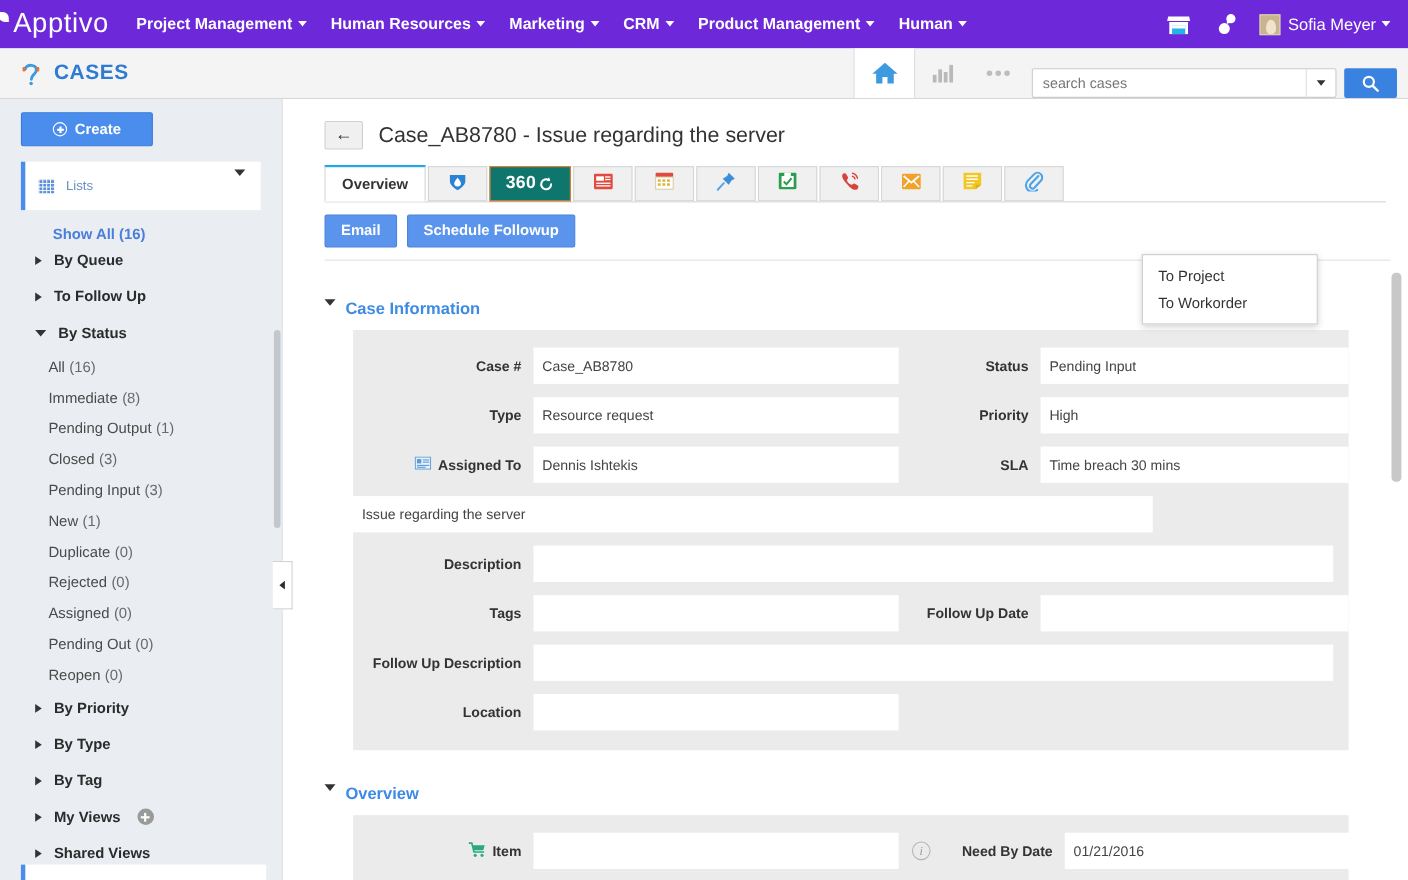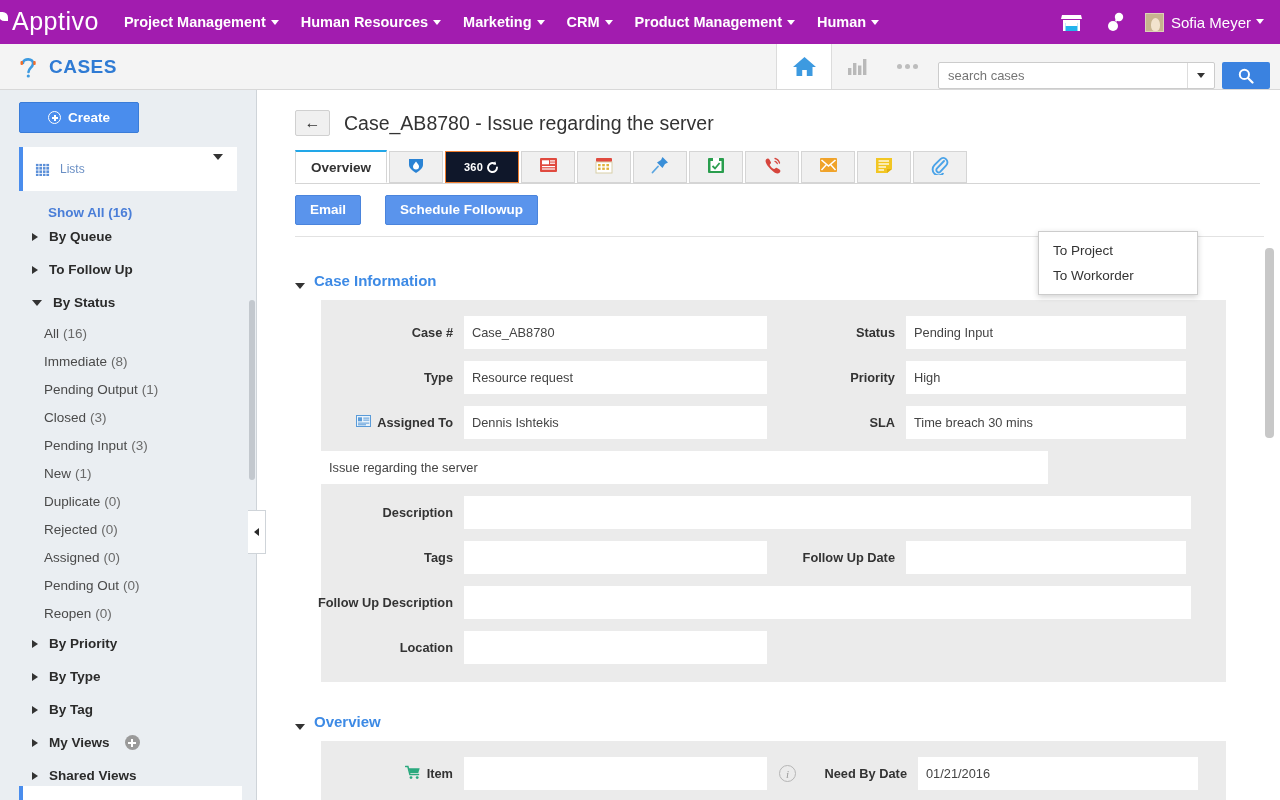--- a/index.html
+++ b/index.html
@@ -5,21 +5,21 @@
   * { box-sizing: border-box; margin: 0; padding: 0; }
   html, body {
     width: 1280px; height: 800px;
     font-family: "Liberation Sans", sans-serif;
     background: #ffffff;
     overflow: hidden;
   }
 
   
   .topnav {
-    height: 44px; background: #a21caf;
+    height: 44px; background: #6d28d9;
     display: flex; align-items: center;
     position: relative;
   }
   .brand {
     color: #fff; font-size: 25px; letter-spacing: .5px;
     padding: 0 14px 0 12px; font-weight: 400;
     position: relative; top: -1px;
   }
   .brand .leaf {
     display:inline-block; width:9px; height:9px;
@@ -217,28 +217,28 @@
   .tab {
     height: 32px; min-width: 54px; background:#f0f0f0;
     border:1px solid #d5d5d5; margin-right:2px;
     display:flex;align-items:center;justify-content:center; cursor:pointer;
   }
   .tab.active {
     background:#fff; border-top:2px solid #22a7e8; border-bottom:1px solid #fff;
     padding: 0 15px; font-size:13.5px; font-weight:bold; color:#333; height:33px;
   }
   .tab.t360 {
-    background:#0f172a; color:#fff; font-size:11px; font-weight:bold;
+    background:#0f766e; color:#fff; font-size:16px; font-weight:bold;
     border-color:#ef7c2c; min-width:74px; letter-spacing:.3px;
   }
   .tabstrip-line { height:1px; background:#d5d5d5; margin-left:38px; margin-right:20px;}
 
   .actionbar {
     margin: 11px 0 0 38px; margin-right:16px;
-    display:flex; align-items:center; gap:24px;
+    display:flex; align-items:center; gap:9px;
     border-bottom:1px solid #e2e2e2; padding-bottom: 11px;
     position: relative;
   }
   .btn-blue {
     background:#5a94ec; border:1px solid #4a84dc; color:#fff;
     font-size:13.5px; font-weight:bold; border-radius:2px;
     padding: 7px 14px; cursor:pointer; line-height:1;
   }
   .action-right { margin-left:auto; display:flex; gap:8px; }
   .caret-w {
@@ -252,21 +252,21 @@
     border:1px solid #ccc; box-shadow:0 2px 6px rgba(0,0,0,.18);
     z-index: 20; padding: 6px 0;
   }
   .convert-menu div {
     padding: 5px 14px; font-size:13.5px; color:#333; cursor:pointer;
   }
 
   
   .scrollarea { position:absolute; top:170px; left:0; right:0; bottom:0; overflow:hidden; }
   .section-head {
-    display:flex; align-items:flex-end; gap:9px;
+    display:flex; align-items:flex-start; gap:9px;
     margin: 12px 0 11px 38px;
   }
   .section-head .ttl { color:#3d8ae5; font-size:15px; font-weight:bold; }
   .chev-down-sm{
     width:0;height:0;border-left:5px solid transparent;
     border-right:5px solid transparent;border-top:6px solid #333;
   }
   .panel {
     margin: 0 54px 0 64px; background:#ebebeb; padding: 16px 0 18px 0;
   }
@@ -276,23 +276,23 @@
   .flabel {
     font-size:12.8px; color:#333; font-weight:bold; text-align:right;
     padding-right: 11px; white-space:nowrap;
     display:flex; align-items:center; justify-content:flex-end; gap:6px;
     height: 33px;
   }
   .finput {
     height:33px; background:#fff; font-size:12.8px; color:#444;
     display:flex; align-items:center; padding: 0 8px; border:none;
   }
-  .lw-155 { width:143px; }
+  .lw-155 { width:164px; }
   .lw-110 { width:110px; }
-  .iw-277 { width:303px; }
+  .iw-277 { width:332px; }
   .iw-280 { width:280px; }
   .iw-727 { width:727px; }
   .info-i {
     width:17px;height:17px;border-radius:50%;border:1px solid #b5b5b5;
     color:#9a9a9a; font-size:11px; font-style:italic;
     display:flex;align-items:center;justify-content:center;
     margin: 0 12px; flex-shrink:0; font-family:"Liberation Serif",serif;
     cursor:pointer;
   }
   .spacer-29 { width:29px; }

